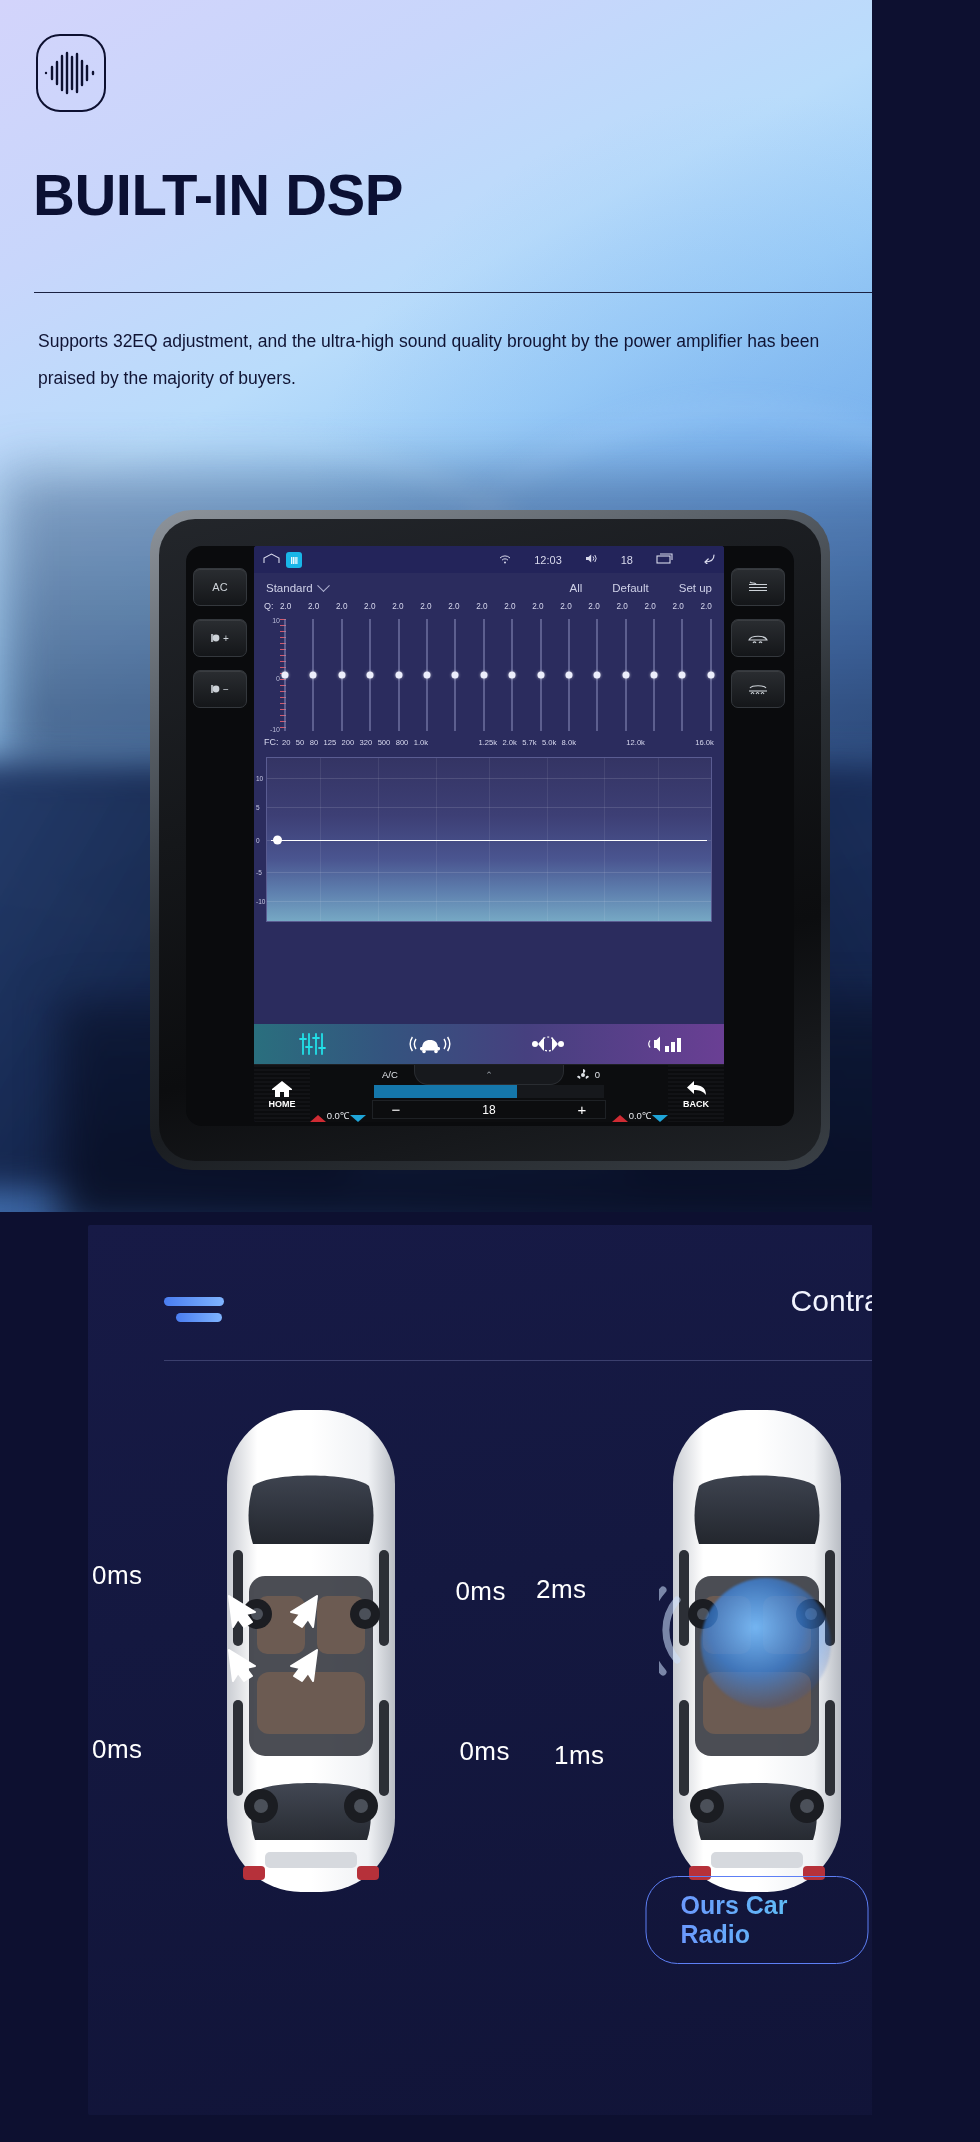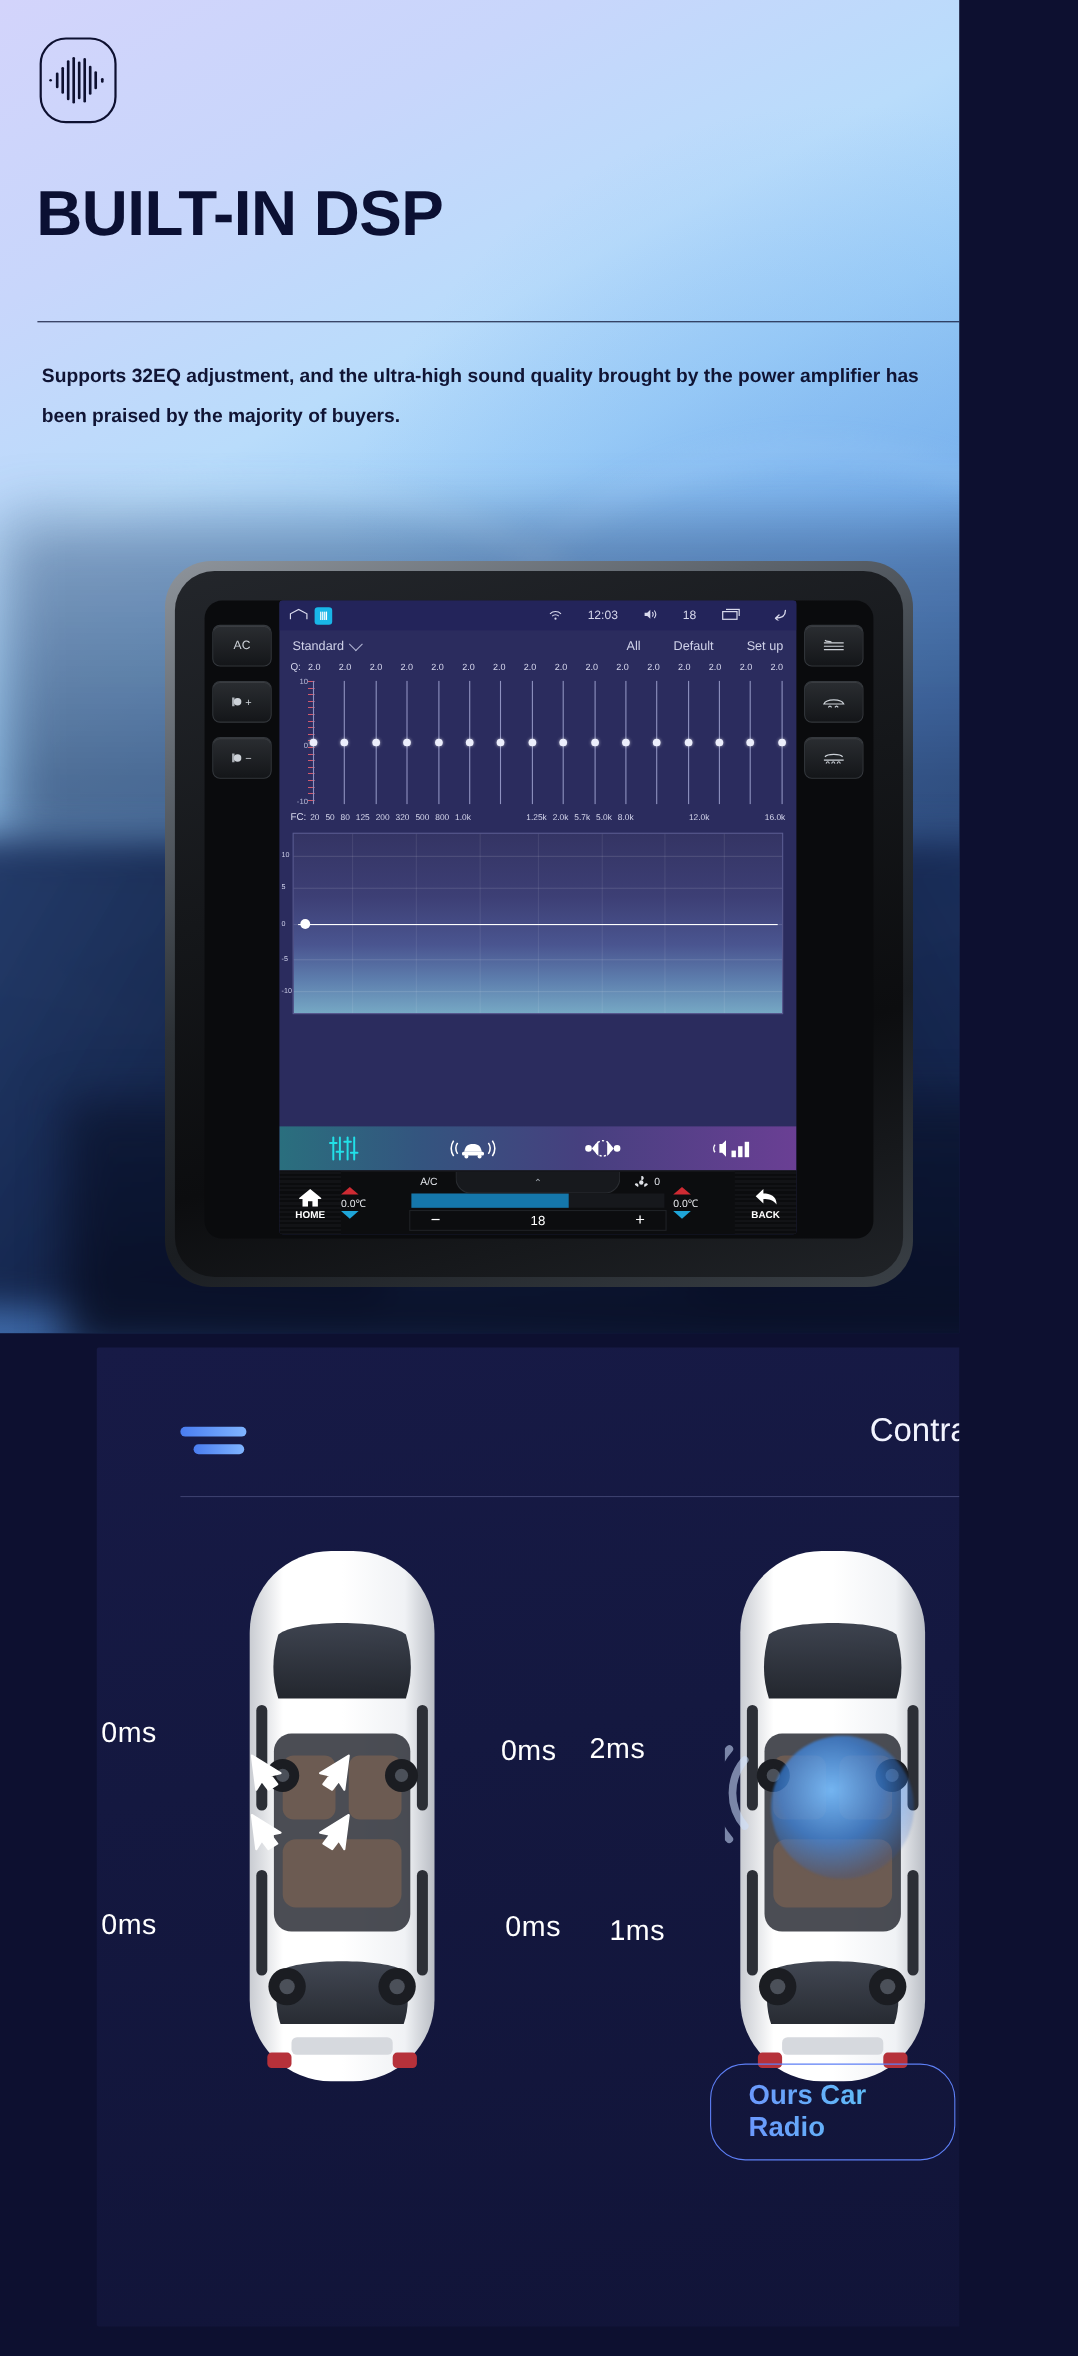--- a/index.html
+++ b/index.html
@@ -73,21 +73,21 @@
     position:absolute; left:33px; top:166px;
     font-size: 58px; font-weight: 800; letter-spacing: -0.5px;
     color:#0b1033; line-height:1;
   }
   .hero-rule {
     position:absolute; left:34px; top:292px; width:903px; height:1px;
     background:#1a2142;
   }
   .hero-para {
     position:absolute; left:38px; top:323px; width:830px;
-    font-size:17.5px; line-height:37px; color:#101434;font-weight:bold;
+    font-size:17.5px; line-height:37px; color:#101434;
   }
 
   
   .dash {
     position:absolute; left:140px; top:510px; width:700px; height:660px;
   }
   .bezel-outer {
     position:absolute; left:10px; top:0; width:680px; height:660px;
     border-radius: 42px;
     background: linear-gradient(160deg,#8e949b 0%, #5d646c 22%, #2b3035 48%, #1a1d21 70%, #3a4046 100%);
@@ -200,21 +200,21 @@
 
   .hvac {
     height:58px; background:#0c0d0f; display:flex; align-items:stretch;
     border-top:1px solid #1d1f23;
   }
   .hv-side {
     width:56px; display:flex; flex-direction:column; align-items:center; justify-content:center;
     color:#fff; font-size:9px; font-weight:700; gap:2px;
     background: repeating-linear-gradient(180deg,#121316 0 2px,#0b0c0e 2px 4px);
   }
-  .hv-col { width:56px; display:flex; flex-direction:column; align-items:flex-start; justify-content:center; gap:1px; }
+  .hv-col { width:56px; display:flex; flex-direction:row; align-items:flex-end; justify-content:center; gap:1px; }
   .chev-up { width:0;height:0;border-left:8px solid transparent;border-right:8px solid transparent;border-bottom:7px solid #cf2b33;}
   .chev-dn { width:0;height:0;border-left:8px solid transparent;border-right:8px solid transparent;border-top:7px solid #1fa5d8;}
   .hv-temp { color:#e8eaee; font-size:9.5px; }
   .hv-mid { flex:1; display:flex; flex-direction:column; }
   .hv-top { height:24px; display:flex; align-items:center; color:#dfe2e7; font-size:9.5px; position:relative; }
   .hv-ac { padding-left:16px; }
   .hv-vent {
     position:absolute; left:50%; transform:translateX(-50%); top:0;
     width:150px; height:20px; background:#17191d;
     border-radius:0 0 14px 14px; border:1px solid #2a2d32; border-top:none;

